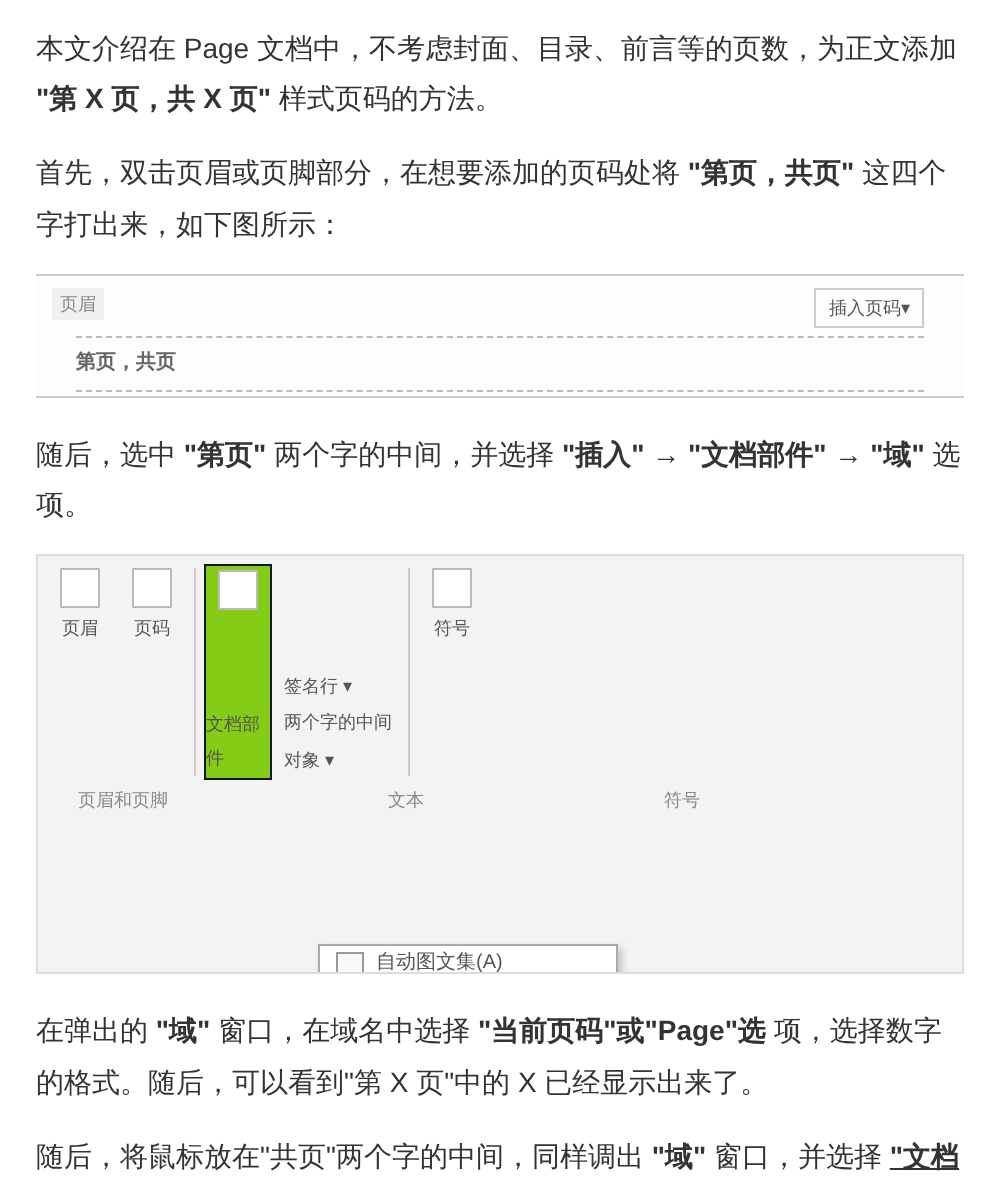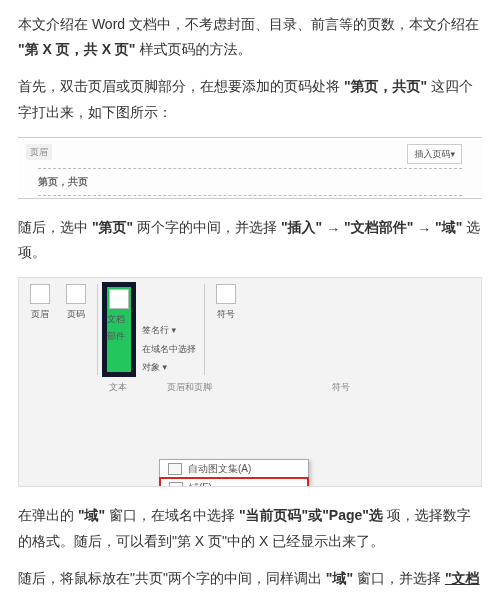--- a/index.html
+++ b/index.html
@@ -87,21 +87,21 @@
     .rb-btn .ico {
       width: 20px;
       height: 20px;
       border: 1px solid #bbb;
       background: #fff;
       margin-bottom: 2px;
       position: relative;
     }
     .rb-btn .ico::after { content: ""; }
     .rb-sep { width: 1px; background: #ccc; margin: 2px 2px; }
-    .selected { background: #22c55e; border: 5px solid #0f172a; }
+    .selected { background: #84cc16; border: 1px solid #0f172a; gap: 47px; }
     .rb-wide {
       display: flex;
       flex-direction: column;
       gap: 2px;
       font-size: 9px;
       padding: 2px 4px;
       color: #555;
       justify-content: flex-end;
       margin-top: 38px;
     }
@@ -156,21 +156,21 @@
     .bg5 { top: 64px; left: 8px; }
     .bg6 { top: 90px; left: 8px; }
     .bg7 { top: 90px; right: 8px; }
     .bg8 { top: 116px; left: 8px; width: 460px; white-space: normal; }
     .arrow { font-family: sans-serif; }
   </style>
 </head>
 <body>
 
 <p>
-  <span>本文介绍在 Word 文档中，不考虑封面、目录、前言等的页数，本文介绍在</span>
+  <span>本文介绍在 Page 文档中，不考虑封面、目录、前言等的页数，为正文添加</span>
   <span class="bold">"第 X 页，共 X 页"</span>
   <span>样式页码的方法。</span>
 </p>
 
 <p>
   <span>首先，双击页眉或页脚部分，在想要添加的页码处将</span>
   <span class="bold">"第页，共页"</span>
   <span>这四个字打出来，如下图所示：</span>
 </p>
 
@@ -205,32 +205,32 @@
         <div class="ico"></div>
         <span>页码</span>
       </div>
     <div class="rb-sep"></div>
     <div class="rb-btn selected">
         <div class="ico"></div>
         <span>文档部件</span>
       </div>
     <div class="rb-wide">
       <div>签名行 ▾</div>
-      <div>在域名中选择</div>
+      <div>两个字的中间</div>
       <div>对象 ▾</div>
     </div>
     <div class="rb-sep"></div>
     <div class="rb-btn">
         <div class="ico"></div>
         <span>符号</span>
       </div>
   </div>
   <div class="grp-label">
+    <span>页眉和页脚</span>
     <span style="padding-left:90px">文本</span>
-    <span>页眉和页脚</span>
     <span style="padding-left:100px">符号</span>
   </div>
 
   <div class="shot2-body">
     <div class="bg-text bg1">高、复</div>
     <div class="bg-text bg2">相天研究具有亘</div>
     <div class="bg-text bg3">生态环</div>
     <div class="bg-text bg4">或研究由定性到</div>
     <div class="bg-text bg5">推动作</div>
     <div class="bg-text bg6">随</div>

